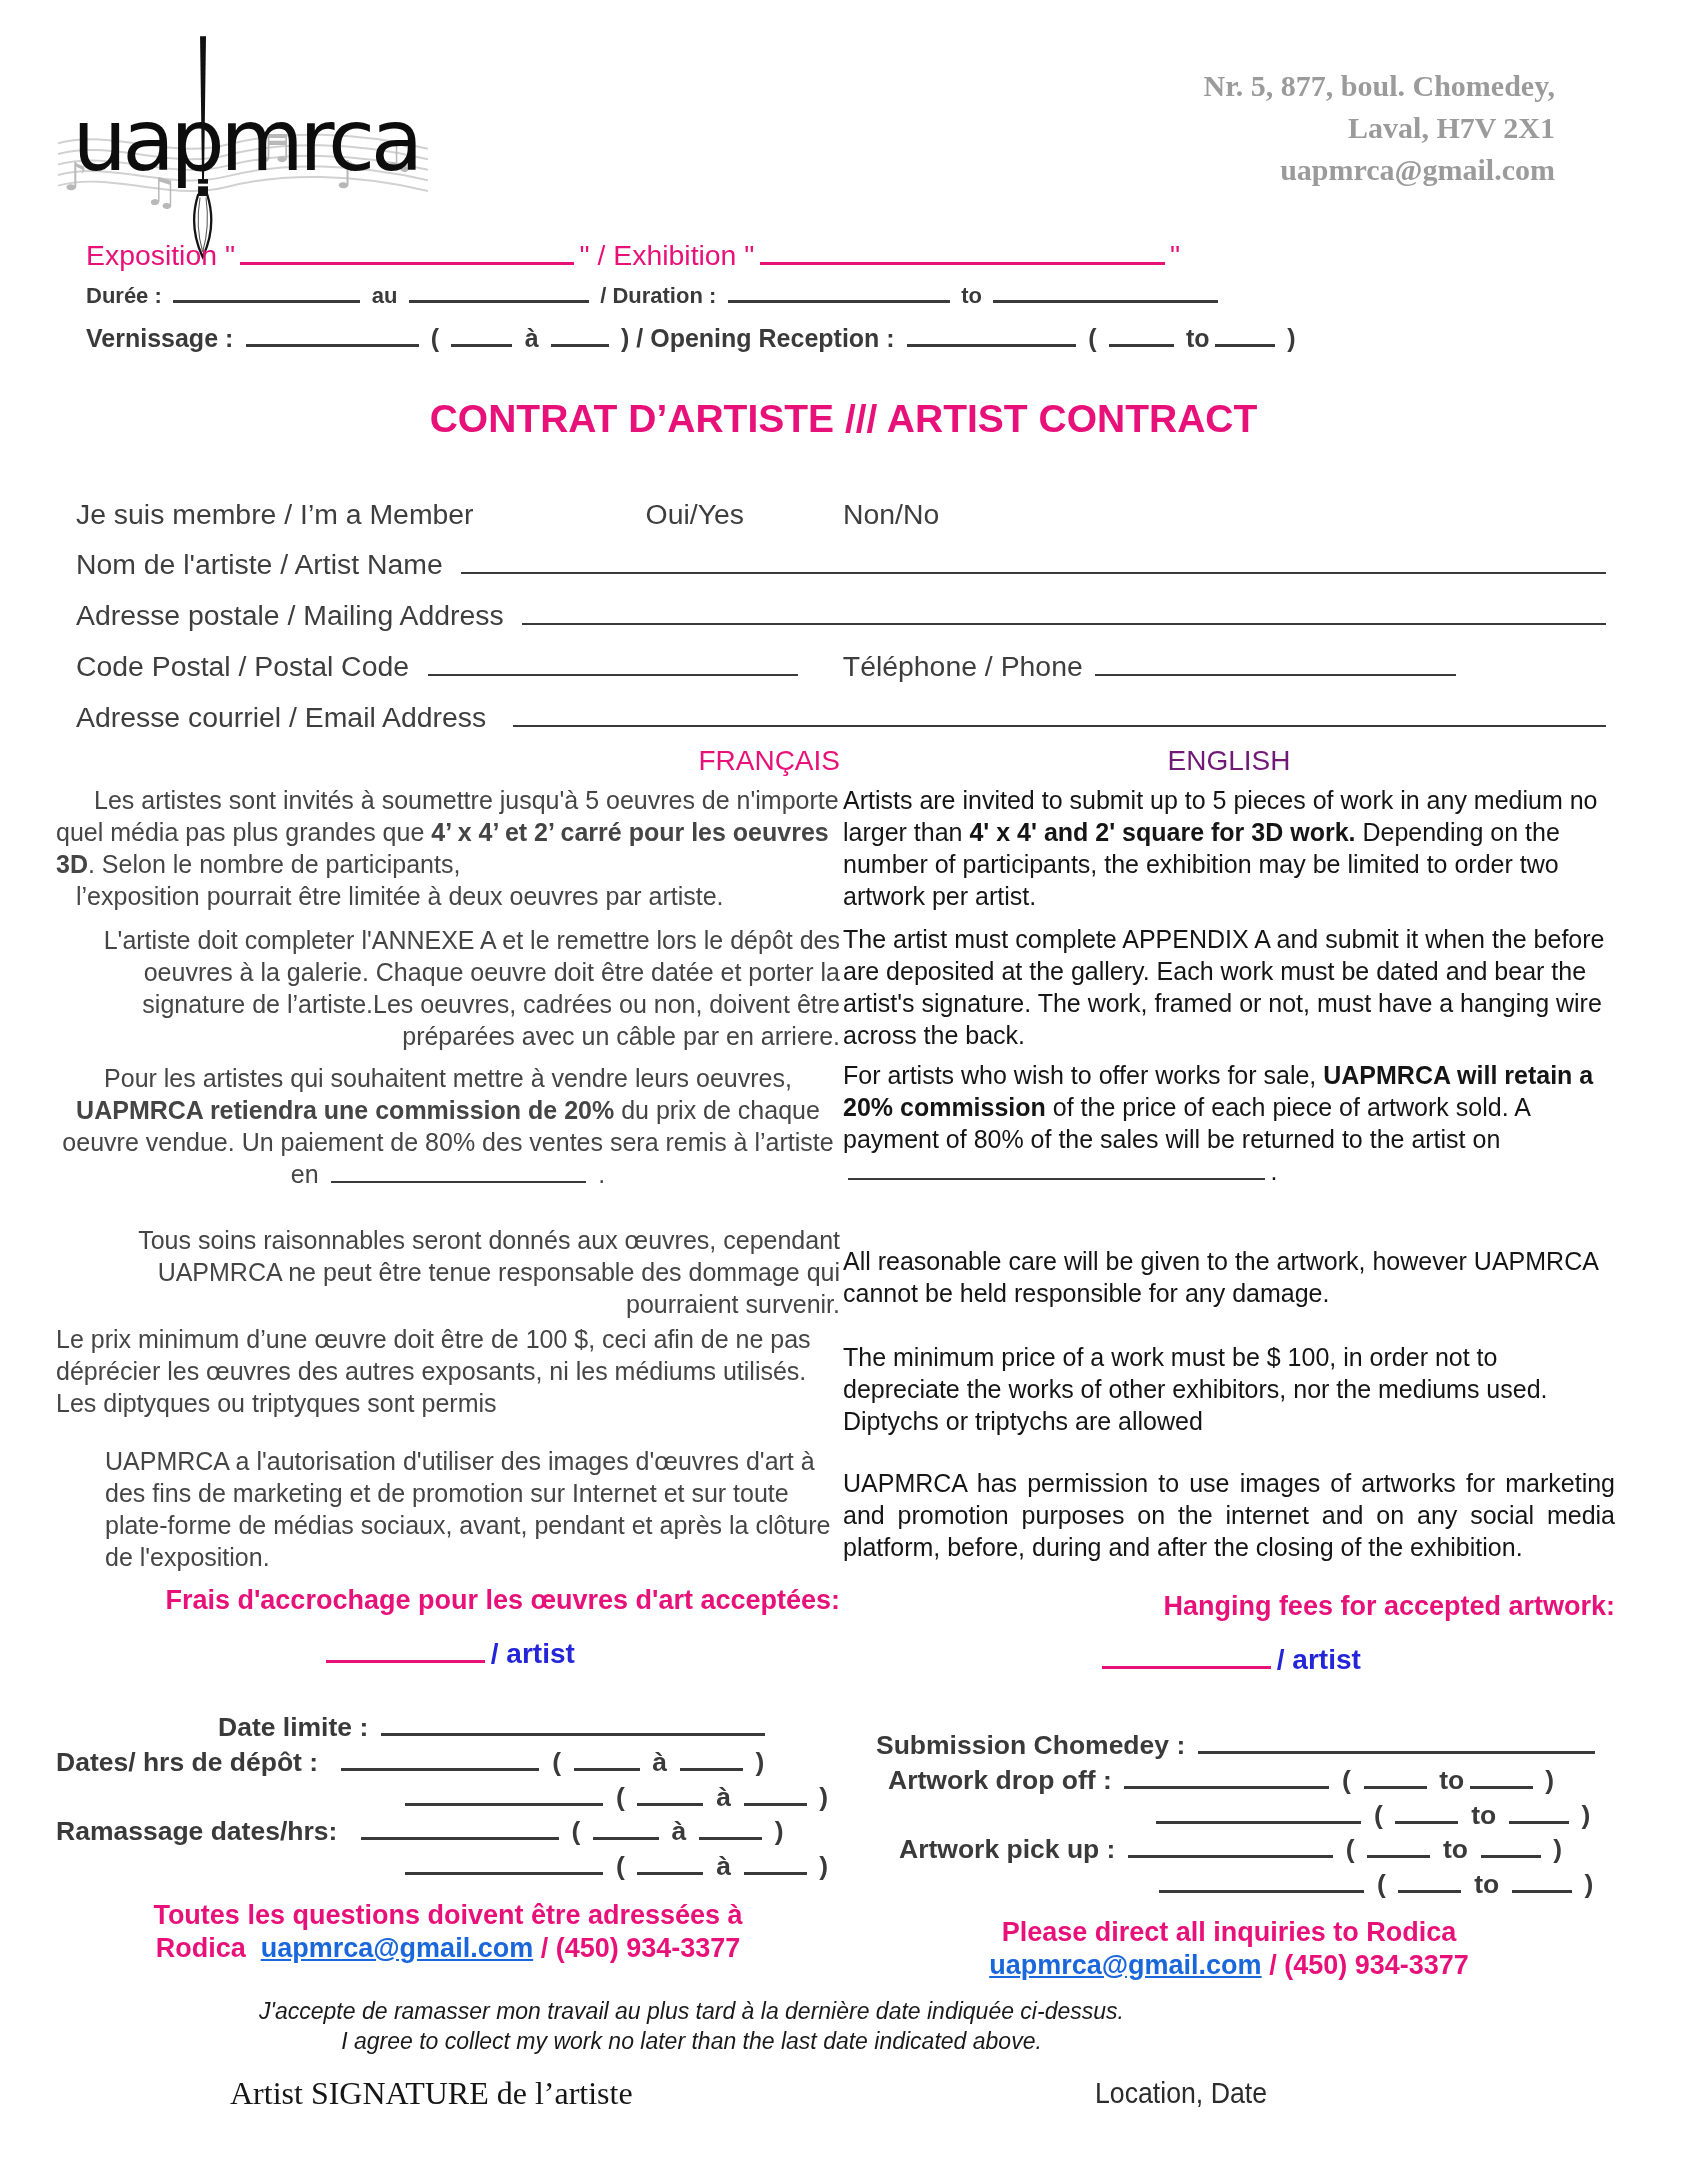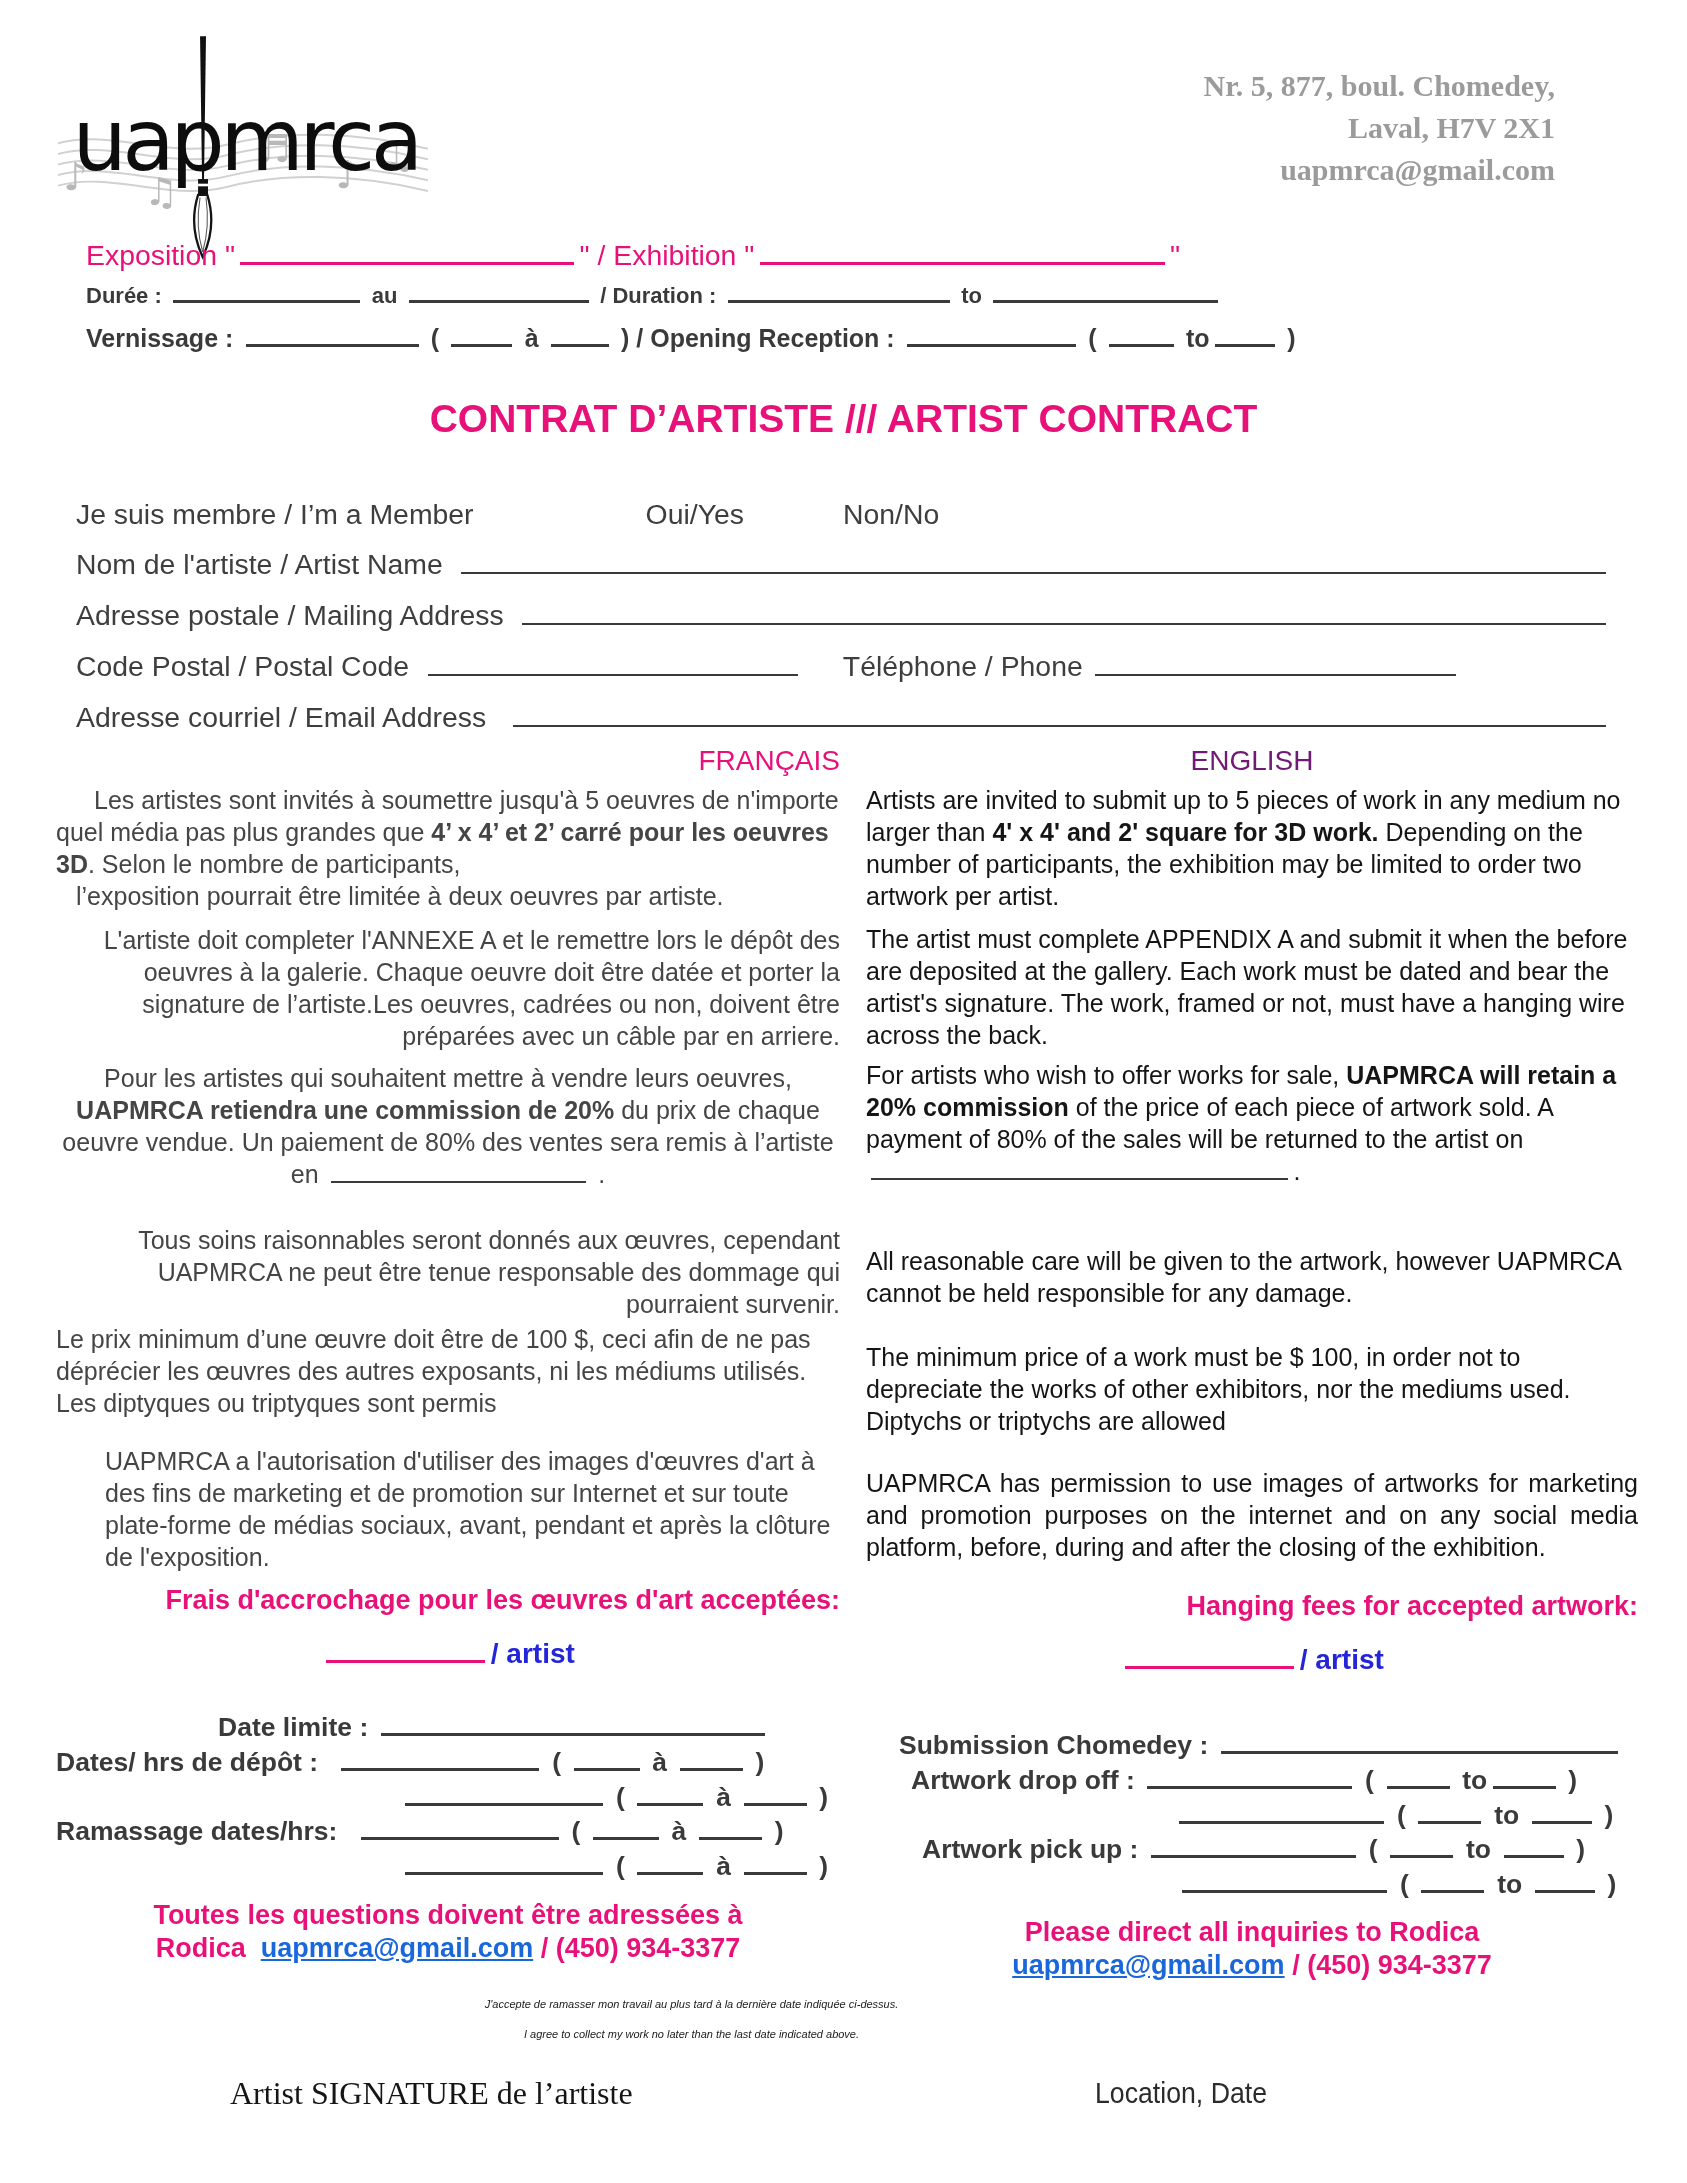--- a/index.html
+++ b/index.html
@@ -34,41 +34,41 @@
     position:absolute;top:397px;left:0;width:1687px;text-align:center;
     color:var(--pink);font-size:39px;font-weight:bold;letter-spacing:0px;
   }
   
   .form{position:absolute;left:76px;top:498px;width:1535px;font-size:28.4px;color:#3E3E3E;}
   .frow{display:flex;align-items:baseline;margin-bottom:18px;white-space:nowrap;}
   .frow .grow{flex:1;}
   .memb{margin-bottom:16.5px;}
   .memb .opt{display:inline-block;}
   
-  .cols{position:absolute;left:56px;top:745px;width:1569px;display:grid;grid-template-columns:784px 772px;column-gap:26px;}
+  .cols{position:absolute;left:56px;top:745px;width:1569px;display:grid;grid-template-columns:784px 772px;column-gap:3px;}
   .colhead{font-size:28px;margin-bottom:6.6px;}
   .fr-head{text-align:right;color:var(--pink);}
   .en-head{text-align:center;color:#701a75;}
   .col{font-size:25px;line-height:32px;}
   .col.fr{color:#454545;}
   .col.en{color:#151515;}
   .p{margin:0 0 12px 0;}
   .b{font-weight:bold;}
   .right{text-align:right;}
   .center{text-align:center;}
   .just{text-align:justify;}
   .pinkhead{color:var(--pink);font-weight:bold;font-size:27px;text-align:right;}
   .feeline{text-align:center;margin-top:22.5px;}
   .artist-blue{color:var(--artist-blue);font-weight:bold;font-size:28px;}
   .sched{font-size:26.5px;font-weight:bold;color:#3A3A3A;white-space:nowrap;margin-bottom:2.6px;}
   .sched .bl{border-bottom-width:3.3px;}
   .contact{color:var(--pink);font-weight:bold;font-size:27px;text-align:center;line-height:33px;}
   .maillink{color:var(--link-blue);text-decoration:underline;cursor:pointer;}
   
-  .agree{position:absolute;left:0;width:1383px;text-align:center;font-style:italic;font-size:11px;color:#1a1a1a;}
+  .agree{position:absolute;left:0;width:1383px;text-align:center;font-style:italic;font-size:23px;color:#1a1a1a;}
   .agree.fr{top:1998px;}
   .agree.en{top:2028px;}
   .sig{
     position:absolute;top:2075px;left:230px;
     font-family:"Liberation Serif", serif;font-size:32px;color:#151515;
   }
   .loc{
     position:absolute;top:2077px;left:1095px;
     font-size:29px;color:#2b2b2b;transform:scaleX(.92);transform-origin:left;
   }

